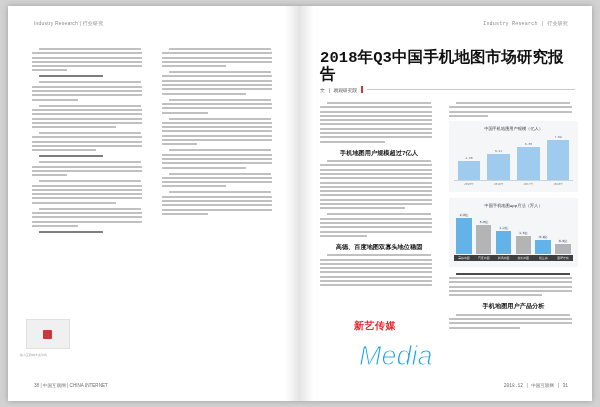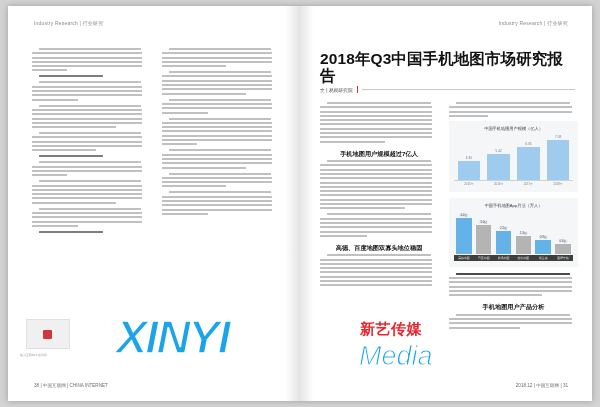--- a/index.html
+++ b/index.html
@@ -23,21 +23,21 @@
     display: flex;
     box-shadow: 0 0 6px rgba(0,0,0,.25);
   }
   .page {
     position: relative;
     background: #ffffff;
     height: 100%;
     overflow: hidden;
   }
   .page.left  { width: 292px; border-right: 1px solid #e2e2e2; }
-  .page.right { width: 292px; }
+  .page.right { width: 292px; font-family: Liberation Mono, monospace; }
   .page.left::after {
     content: "";
     position: absolute; top: 0; right: 0; width: 14px; height: 100%;
     background: linear-gradient(to right, rgba(0,0,0,0) 0%, rgba(0,0,0,.10) 100%);
     pointer-events: none;
   }
   .page.right::before {
     content: "";
     position: absolute; top: 0; left: 0; width: 14px; height: 100%;
     background: linear-gradient(to left, rgba(0,0,0,0) 0%, rgba(0,0,0,.10) 100%);
@@ -167,22 +167,22 @@
     -webkit-text-stroke: 1.5px #ffffff;
     text-shadow: 0 0 2px rgba(255,255,255,.7);
   }
   .wm .media {
     position: absolute; left: 243px; top: 38px;
     font-size: 27px; font-weight: normal; font-style: italic;
     color: #1ba4e8; line-height: 1;
     -webkit-text-stroke: 1px #ffffff;
   }
   .wm .cn {
-    position: absolute; left: 244px; top: 16px;
-    font-size: 15px; font-weight: bold; color: #e8262f;
+    position: absolute; left: 238px; top: 16px;
+    font-size: 10px; font-weight: bold; color: #e8262f;
     letter-spacing: .5px; line-height: 1;
   }
 
   
   .flagimg {
     position: absolute; left: 18px; bottom: 52px;
     width: 44px; height: 30px; background: #f0f0f0;
     border: .5px solid #e0e0e0;
   }
   .flagimg .star { position:absolute; left:16px; top:10px; width:9px; height:9px;
@@ -487,19 +487,18 @@
               <div class="ln w55"></div>
           </div>
         </div>
 
       </div>
 
       <div class="footer r">2018.12 | 中国互联网 | 31</div>
     </div>
 
     <div class="wm">
-      <div class="xinyi">XINYI</div>
       <div class="media">Media</div>
       <div class="cn">新艺传媒</div>
     </div>
 
   </div>
 </div>
 
 </body></html>

